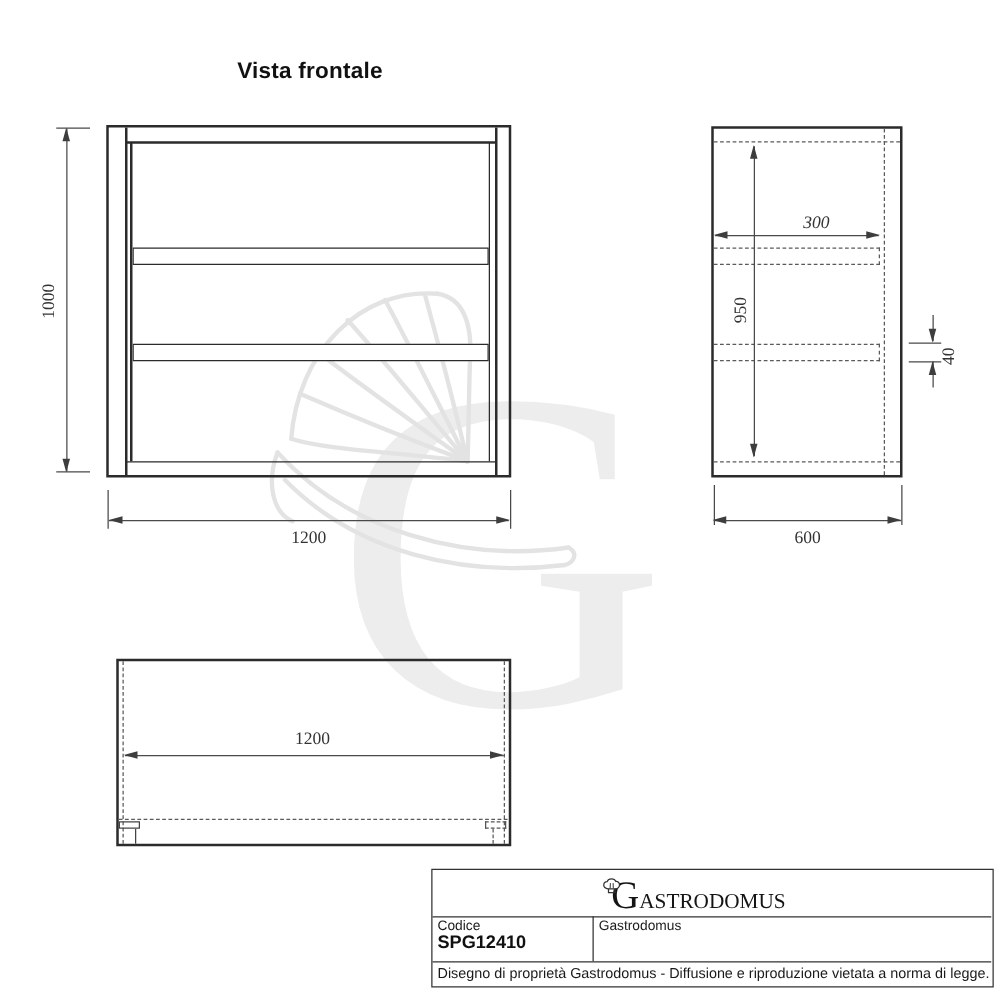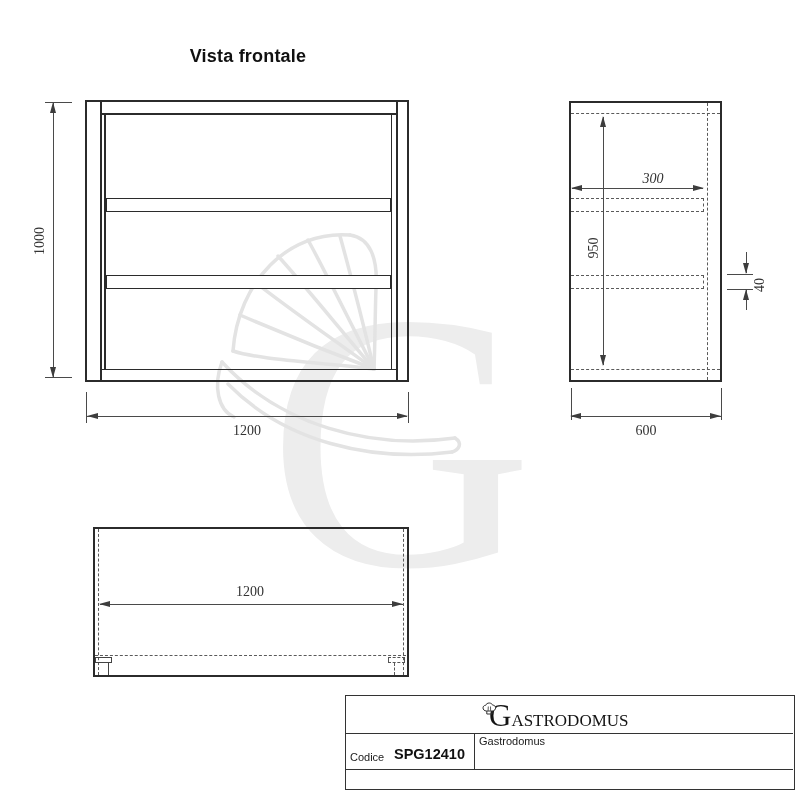--- a/index.html
+++ b/index.html
@@ -32,21 +32,21 @@
   
   #wm-g{position:absolute;left:268px;top:258px;font-family:"Liberation Serif",serif;
         font-size:367px;line-height:1;color:#ededed;z-index:1;}
   .wm{z-index:1;}
   .fg{z-index:2;}
   
   #tblock{position:absolute;left:345px;top:695px;width:450px;height:95px;border:1.5px solid #333;
           box-sizing:border-box;background:#fff;}
   .tb-line{position:absolute;background:#333;}
   .tb-label{position:absolute;font-size:11px;color:#1a1a1a;}
-  .tb-code{position:absolute;font-size:14.5px;font-weight:bold;color:#111;margin-left:44px;}
+  .tb-code{position:absolute;font-size:14.5px;font-weight:bold;color:#111;}
   .tb-desc{position:absolute;font-size:12.5px;color:#1a1a1a;}
   .tb-footer{position:absolute;font-size:11.5px;color:#1a1a1a;white-space:nowrap;}
   #logo{position:absolute;left:136px;top:4px;white-space:nowrap;display:inline-flex;align-items:baseline;}
   #logo .big-g{font-family:"Liberation Serif",serif;font-size:31px;line-height:1;color:#141414;margin-left:7px;}
   #logo .rest{font-family:"Liberation Serif",serif;font-size:17px;color:#141414;}
   #logo-hat{position:absolute;left:0;top:2px;}
 </style>
 </head>
 <body>
 
@@ -155,18 +155,19 @@
         <g fill="#fff" stroke="#333" stroke-width="1">
           <path d="M4.5,9 C2.2,9 1,7.4 1,5.9 C1,4.4 2.2,3.2 3.7,3.3 C4.2,1.9 5.6,1 7.2,1 C8.8,1 10.2,1.9 10.7,3.2 C12.2,3 13.6,4.2 13.6,5.8 C13.6,7.3 12.4,9 10.2,9 Z"></path>
           <path d="M4.8,9 L4.8,12 L10,12 L10,9" fill="none"></path>
           <path d="M6.3,4.5 L6.1,8.8 M8.5,4.5 L8.6,8.8" fill="none" stroke-width="0.8"></path>
         </g>
       </svg>
       <span class="big-g">G</span>
         <span class="rest">ASTRODOMUS</span>
     </div>
 
-    <div class="tb-label" style="left:4px;top:39px;margin-top:16px;">Codice</div>
+    <div class="tb-label" style="left:4px;top:39px;">Codice</div>
     <div class="tb-code" style="left:4px;top:50px;">SPG12410</div>
     <div class="tb-label" style="left:133px;top:39px;">Gastrodomus</div>
+    <div class="tb-footer" style="left:4px;top:77px;">Disegno di proprietà Gastrodomus -  Diffusione e riproduzione vietata a norma di legge.</div>
   </div>
 
 </div>
 
 </body></html>

